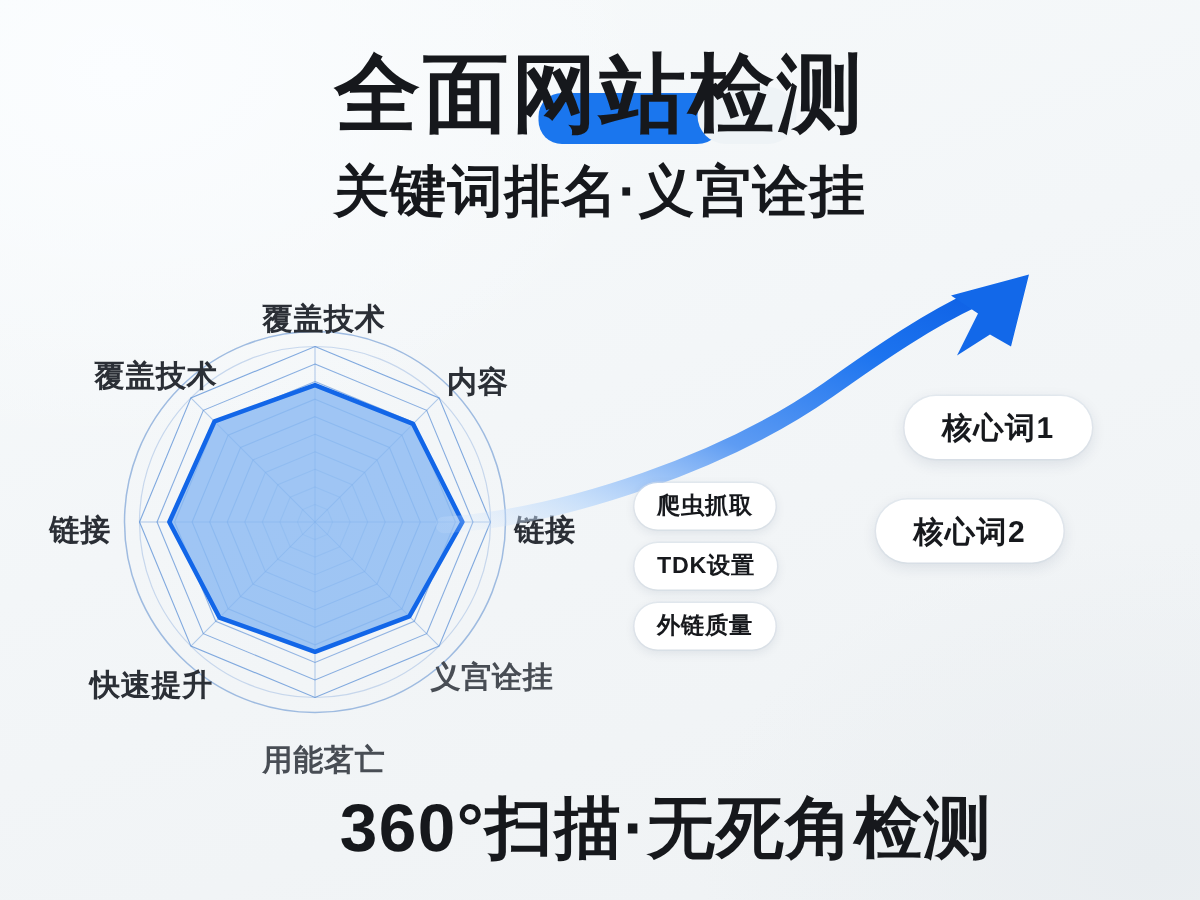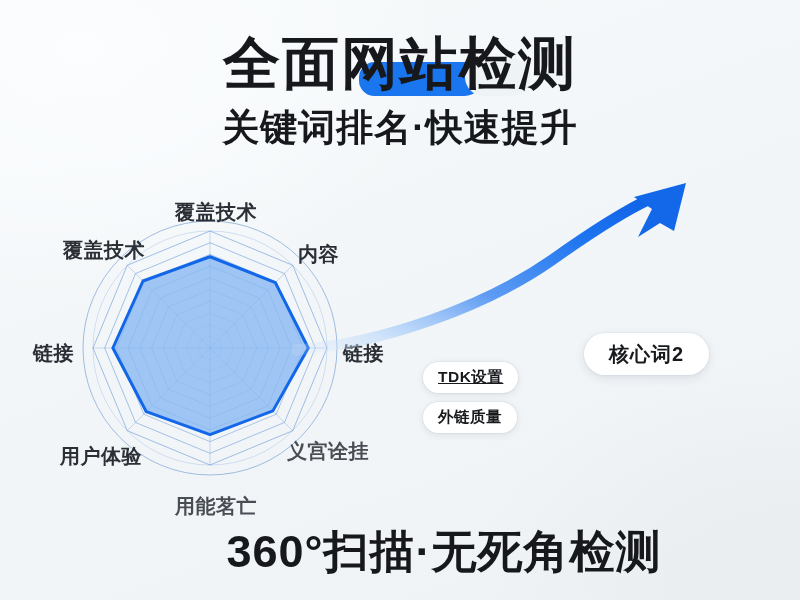--- a/index.html
+++ b/index.html
@@ -159,21 +159,21 @@
 <body>
 
 <div id="poster">
 
   <div class="title-wrap">
     <div class="main-title">
       <span class="hl-blue"></span>
       <span class="hl-white"></span>
       <span class="txt">全面网站检测</span>
     </div>
-    <div class="sub-title">关键词排名·快速提升</div>
+    <div class="sub-title">关键词排名·义宫诠挂</div>
   </div>
 
   <div id="radar-area">
     <svg id="radar-svg" width="420" height="330" viewBox="0 0 420 330">
       <g>
         <circle cx="190" cy="163" r="127" fill="none" stroke="#8fb0dc" stroke-width="1" opacity="0.85"></circle>
         <circle cx="190" cy="163" r="117" fill="none" stroke="#a8c2e4" stroke-width="0.8" opacity="0.6"></circle>
       </g>
       <g id="radar-grid">
           <polygon points="190.00,46.00 272.73,80.27 307.00,163.00 272.73,245.73 190.00,280.00 107.27,245.73 73.00,163.00 107.27,80.27" fill="none" stroke="#5a8fd6" stroke-width="0.75" opacity="0.75"></polygon>
@@ -200,39 +200,41 @@
       <g id="radar-series">
           <polygon points="190.00,71.74 255.36,97.64 288.28,163.00 252.88,225.88 190.00,249.58 126.30,226.70 92.89,163.00 122.99,95.99" fill="#86b7f2" fill-opacity="0.78" stroke="#1266e8" stroke-width="3" stroke-linejoin="round"></polygon>
         </g>
     </svg>
 
     <div class="radar-label" style="left:155px; top:14px;">覆盖技术</div>
     <div class="radar-label" style="left:278px; top:56px;text-align:center;">内容</div>
     <div class="radar-label" style="left:323px; top:155px;">链接</div>
     <div class="radar-label garbled" style="left:267px; top:253px;">义宫诠挂</div>
     <div class="radar-label garbled" style="left:155px; top:308px;">用能茗亡</div>
-    <div class="radar-label" style="left:40px; top:258px;">用户体验</div>
+    <div class="radar-label" style="left:40px; top:258px;">快速提升</div>
     <div class="radar-label" style="left:13px; top:155px;">链接</div>
     <div class="radar-label" style="left:43px; top:52px;">覆盖技术</div>
   </div>
 
   <svg id="arrow-svg" width="420" height="190" viewBox="0 0 420 190">
     <defs>
       <linearGradient id="arrGrad" x1="0" y1="1" x2="1" y2="0">
         <stop offset="0%" stop-color="#d8e8fc" stop-opacity="0.15"></stop>
         <stop offset="18%" stop-color="#bcd9fb" stop-opacity="0.75"></stop>
         <stop offset="45%" stop-color="#5e9cf3"></stop>
         <stop offset="78%" stop-color="#1d74ef"></stop>
         <stop offset="100%" stop-color="#0f62e6"></stop>
       </linearGradient>
     </defs>
     <path d="M 6,175 C 90,169 195,132 262,85 C 300,58 330,38 360,24" fill="none" stroke="url(#arrGrad)" stroke-width="11" stroke-linecap="round"></path>
     <path d="M 396,8 L 344,22 L 362,34 L 348,62 L 370,48 L 384,56 Z" fill="#1268e9"></path>
   </svg>
 
-  <div class="pill pill-sm" style="left:423px; top:362px;text-decoration:underline;">TDK设置</div>
+  <div class="pill pill-sm" style="left:423px; top:322px;">爬虫抓取</div>
+  <div class="pill pill-sm" style="left:423px; top:362px;">TDK设置</div>
   <div class="pill pill-sm" style="left:423px; top:402px;">外链质量</div>
 
+  <div class="pill pill-lg" style="left:603px; top:264px;">核心词1</div>
   <div class="pill pill-lg" style="left:584px; top:333px;">核心词2</div>
 
   <div class="footer-title">360°扫描·无死角检测</div>
 
 </div>
 
 </body></html>

